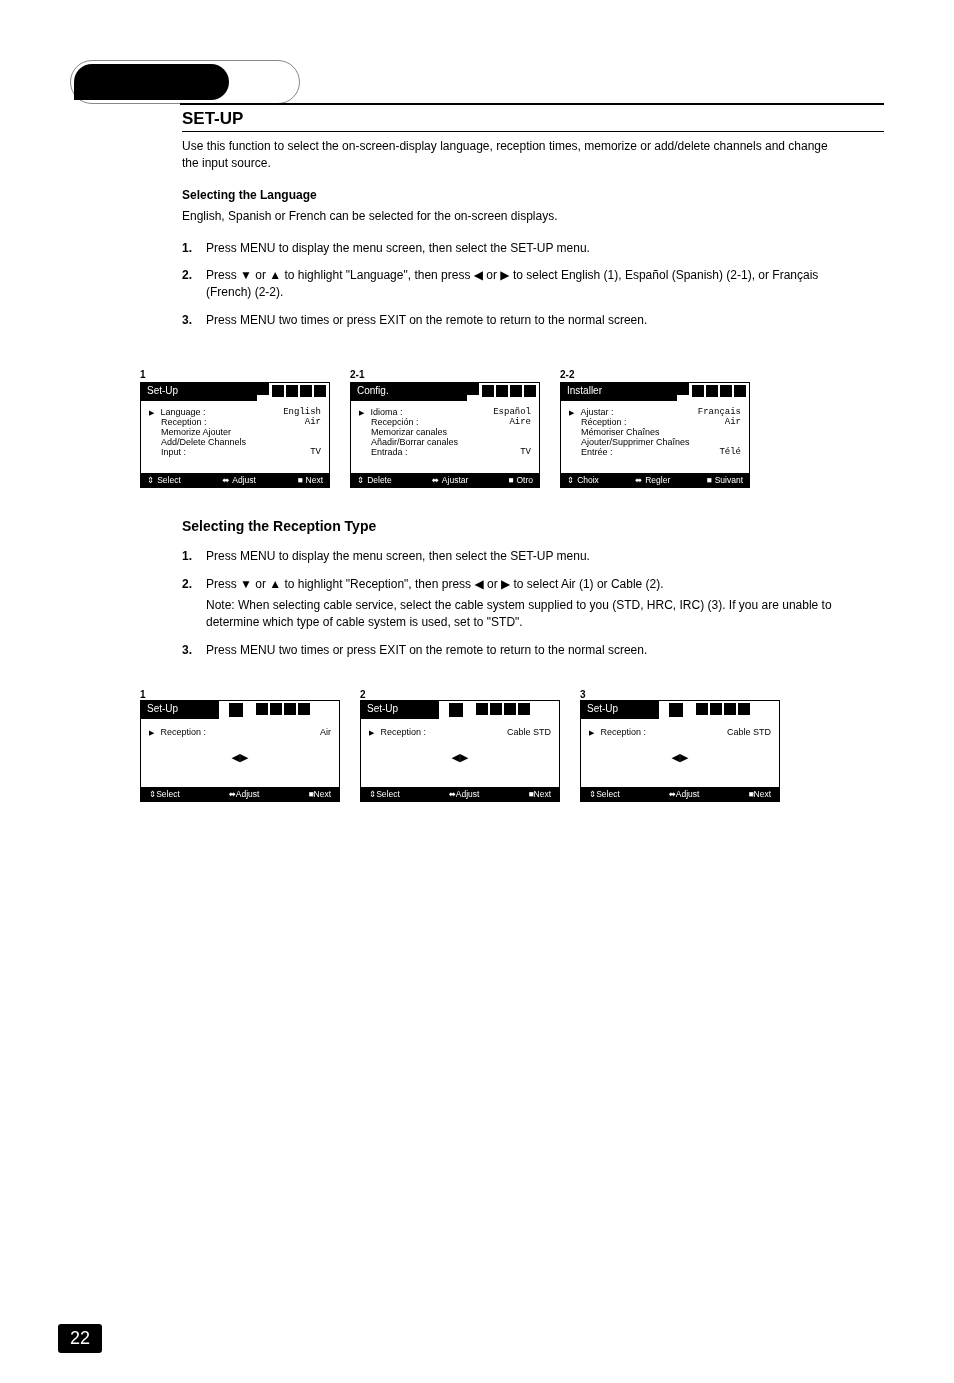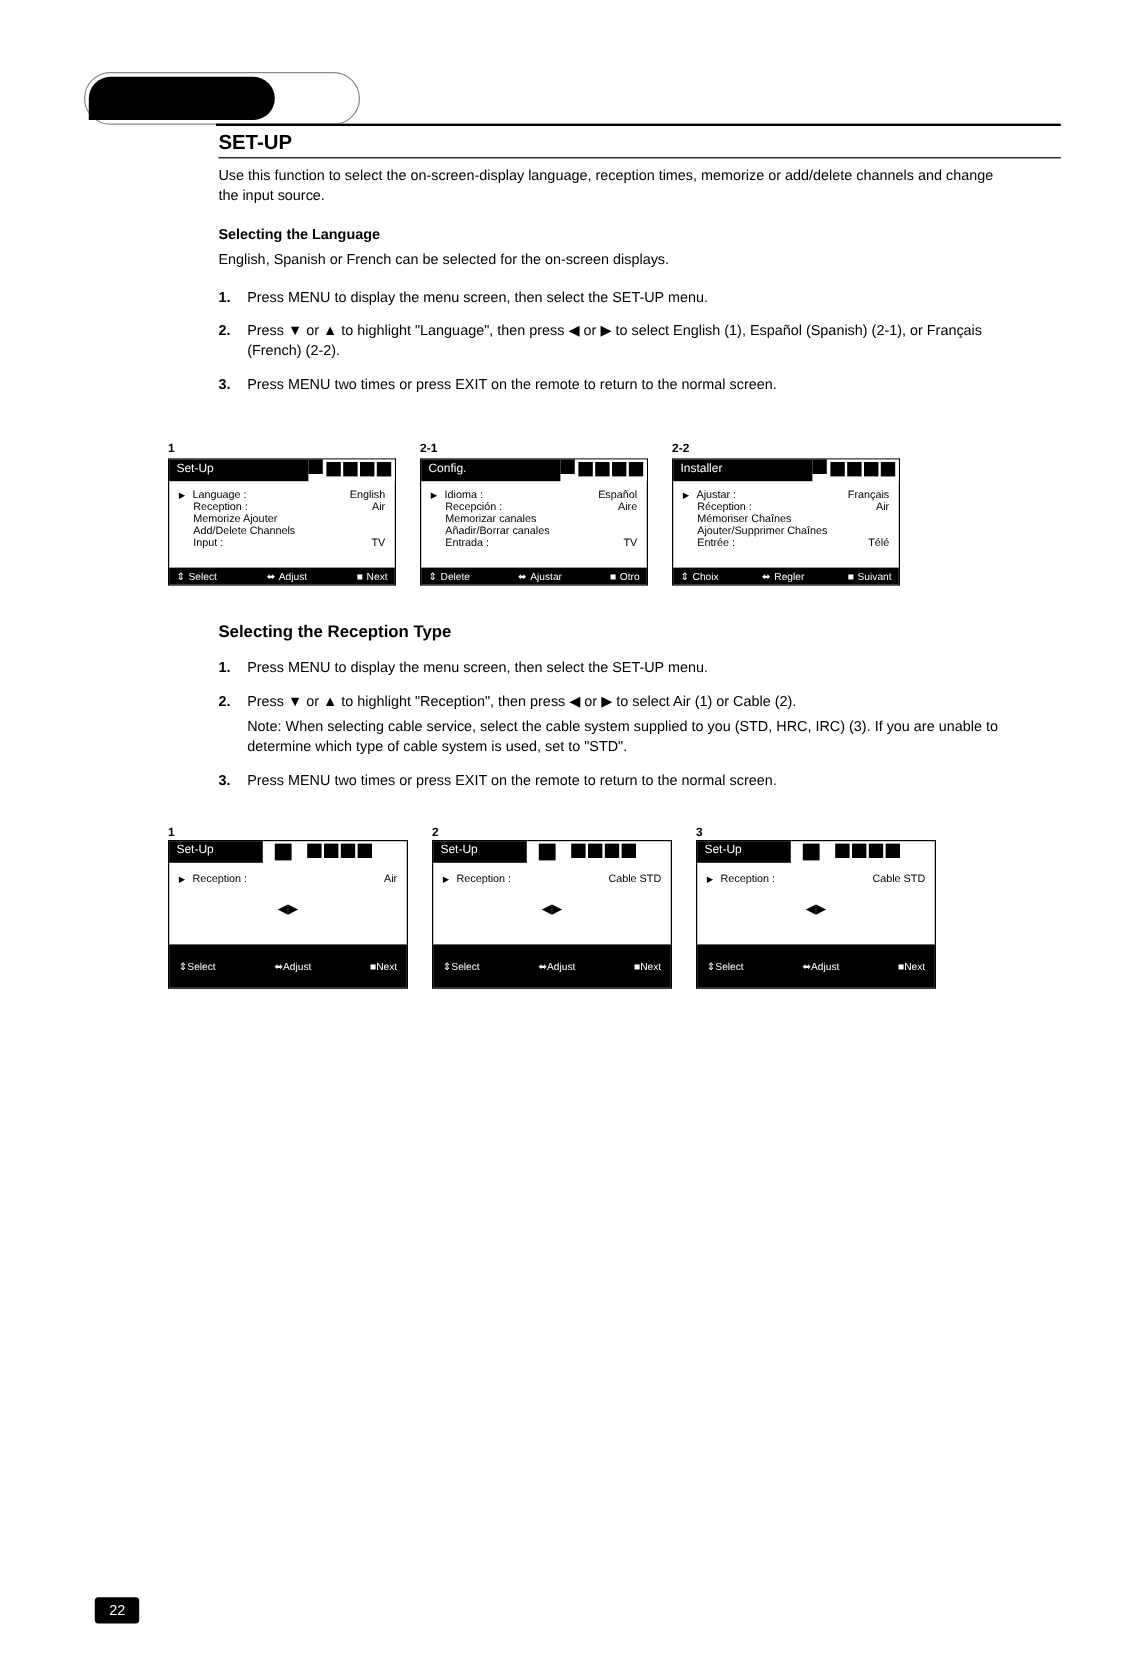--- a/index.html
+++ b/index.html
@@ -34,44 +34,44 @@
   .tvbox { width: 190px; font-size: 9px; }
   .tvbox .boxlabel { font-size: 10px; font-weight: bold; margin-bottom: 2px; }
   .tv-frame { border: 1px solid #000; }
   .tv-header { display: flex; align-items: stretch; height: 18px; }
   .tv-title { background: #000; color: #fff; flex: 1; padding: 2px 6px; font-size: 10px; }
   .tv-icons { display: flex; gap: 2px; padding: 2px 3px; background: #fff; }
   .tv-ic { width: 12px; height: 12px; background: #000; display: inline-block; position: relative; }
   .tv-body { padding: 6px 8px 8px 8px; min-height: 72px; }
   .tv-row { display: flex; gap: 4px; }
   .tv-row .lbl { flex: 1; }
-  .tv-row .val { text-align: right; }
+  .tv-row .val { text-align: right; font-family: Liberation Mono, monospace; }
   .tv-footer { background: #000; color: #fff; display: flex; justify-content: space-between; padding: 2px 6px; font-size: 8.5px; }
   .tv-footer span { display: inline-flex; align-items: center; gap: 3px; }
   .sym { font-family: Arial; }
   .tri { display:inline-block; margin-right:2px; }
   .tri::before { content: "▶"; font-size: 7px; }
   .reception-block { margin-top: 4px; }
   .reception-block h2 { font-size: 14px; font-weight: bold; margin-left: 112px; margin-bottom: 4px; }
   .reception-desc-row { display: flex; margin-left: 112px; margin-right: 40px; font-size: 12px; gap: 12px; }
   .reception-desc-row .left { width: 340px; }
   .screenshots2 { display: flex; gap: 20px; margin: 30px 10px 20px 70px; align-items: flex-start; }
   .tvbox2 { width: 200px; font-size: 9px; }
   .tv-header2 { display: flex; align-items: stretch; height: 18px; }
   .tv-header2 .title-dark { background: #000; color: #fff; padding: 2px 6px; flex: 0 0 78px; font-size: 10px; }
   .tv-header2 .gap { flex: 0 0 8px; }
   .tv-header2 .big-ic { width: 14px; height: 14px; background: #000; margin: 2px 2px 0 2px; }
   .tv-header2 .rest { display:flex; gap:2px; padding:2px 3px; }
   .tv-body2 { padding: 8px 8px 10px 8px; min-height: 68px; }
   .tv-body2 .line1 { display:flex; gap:4px; font-size:9px; }
   .tv-body2 .line1 .lbl { flex:1; }
   .tv-body2 .center-arrows { text-align:center; margin-top:14px; font-size:11px; }
-  .footer-bar2 { background: #000; color:#fff; display:flex; justify-content:space-between; padding:13px 8px; font-size:8.5px; }
+  .footer-bar2 { background: #000; color:#fff; display:flex; justify-content:space-between; padding:2px 8px; font-size:8.5px; }
   .divider-thin { border:none; border-top:1px solid #000; margin-left:112px; margin-top:2px; margin-bottom:6px; }
-  .page-num { position:absolute; bottom:30px; left:79px; background:#000; color:#fff; padding:4px 12px; font-size:12px; border-radius:3px; }
+  .page-num { position:absolute; bottom:30px; left:58px; background:#000; color:#fff; padding:4px 12px; font-size:18px; border-radius:3px; }
 </style>
 </head>
 <body>
 
 <div class="page">
 
   <div class="tab-wrap">
     <div class="tab-inner-black"></div>
     <div class="tab-inner-gap"></div>
   </div>

